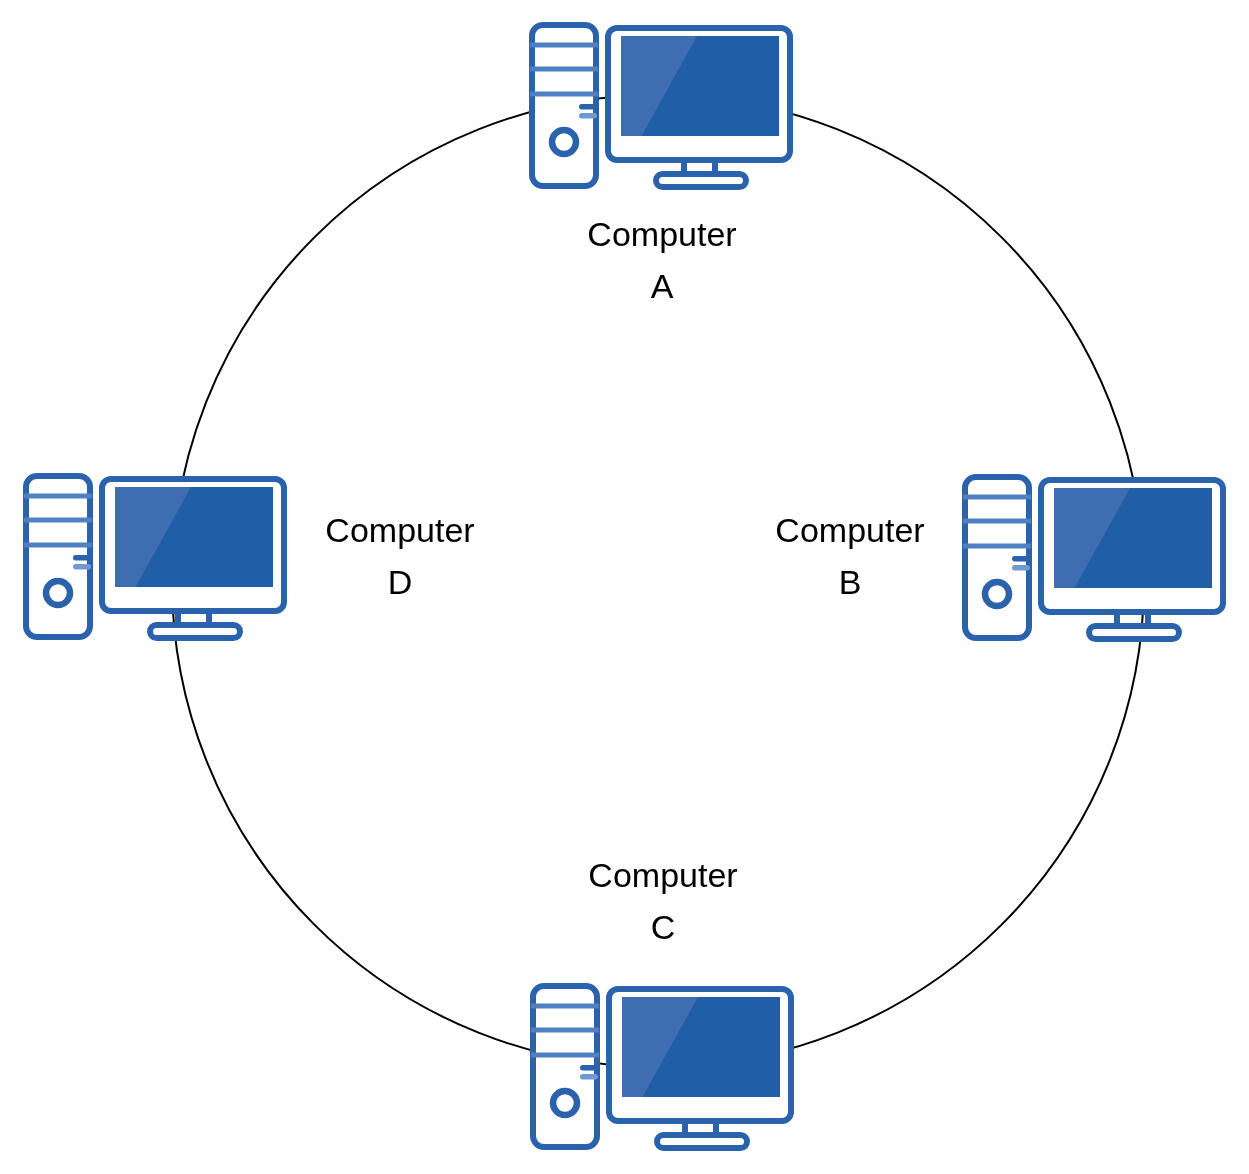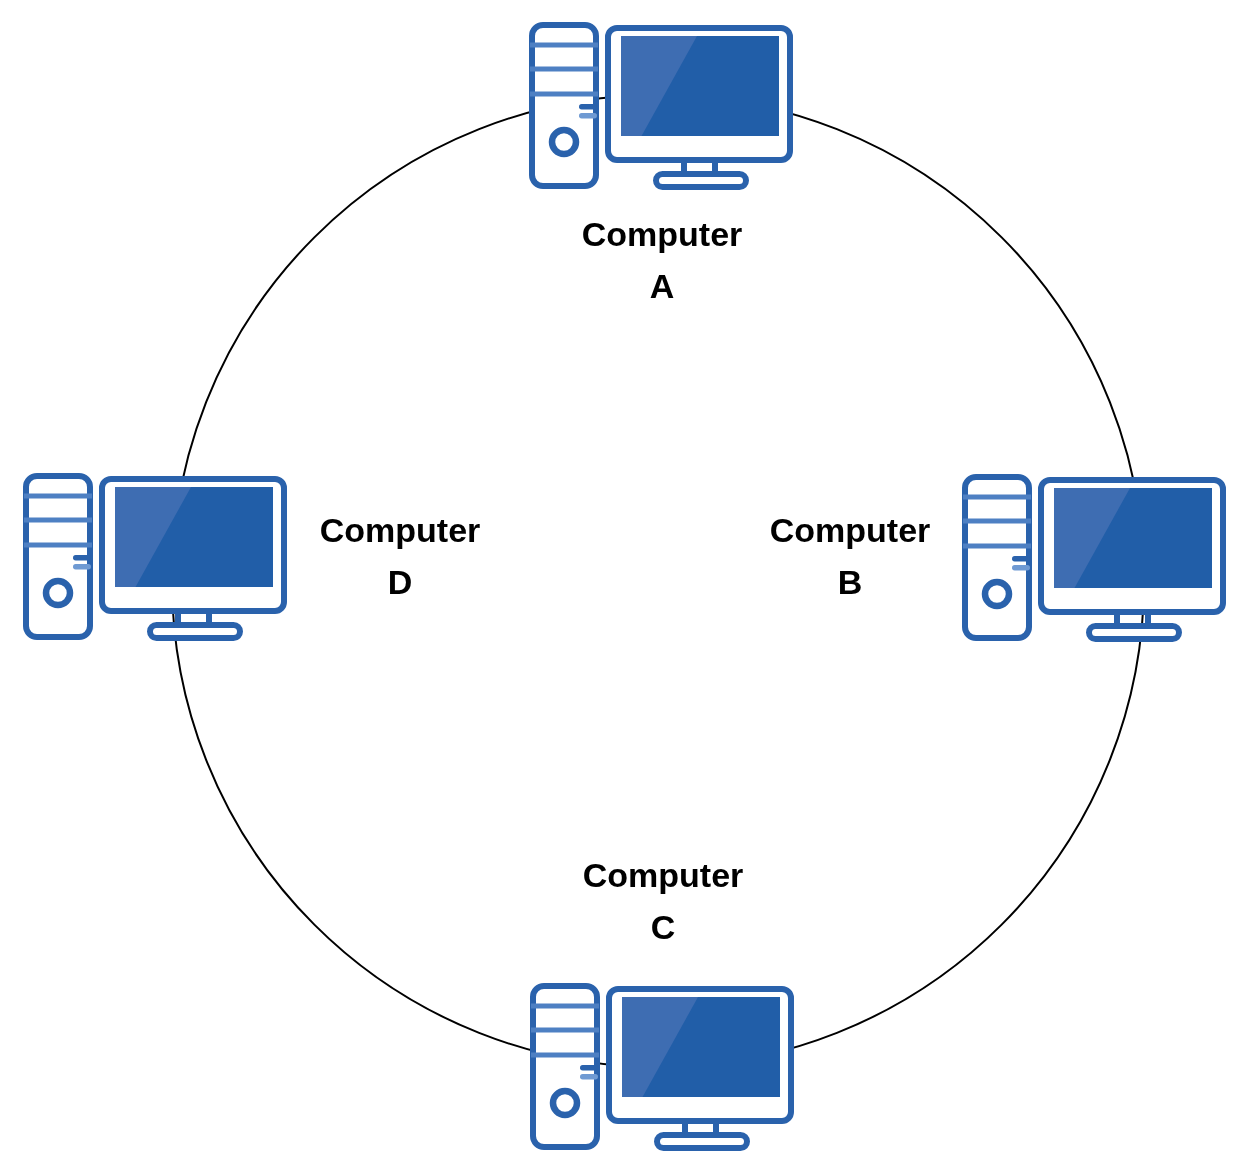--- a/index.html
+++ b/index.html
@@ -19,21 +19,21 @@
     position: absolute;
     left: 0;
     top: 0;
   }
   .node-label {
     position: absolute;
     width: 260px;
     text-align: center;
     font-size: 34px;
     line-height: 52px;
-    font-weight: 700;
+    font-weight: 400;
     color: var(--color-text, #000000);
     letter-spacing: 0px;
     white-space: nowrap;
   }
   .node-label div { width: 100%; }
   
   .pc-outline {
     stroke: var(--color-outline, #2a62ac);
     fill: #ffffff;
   }

